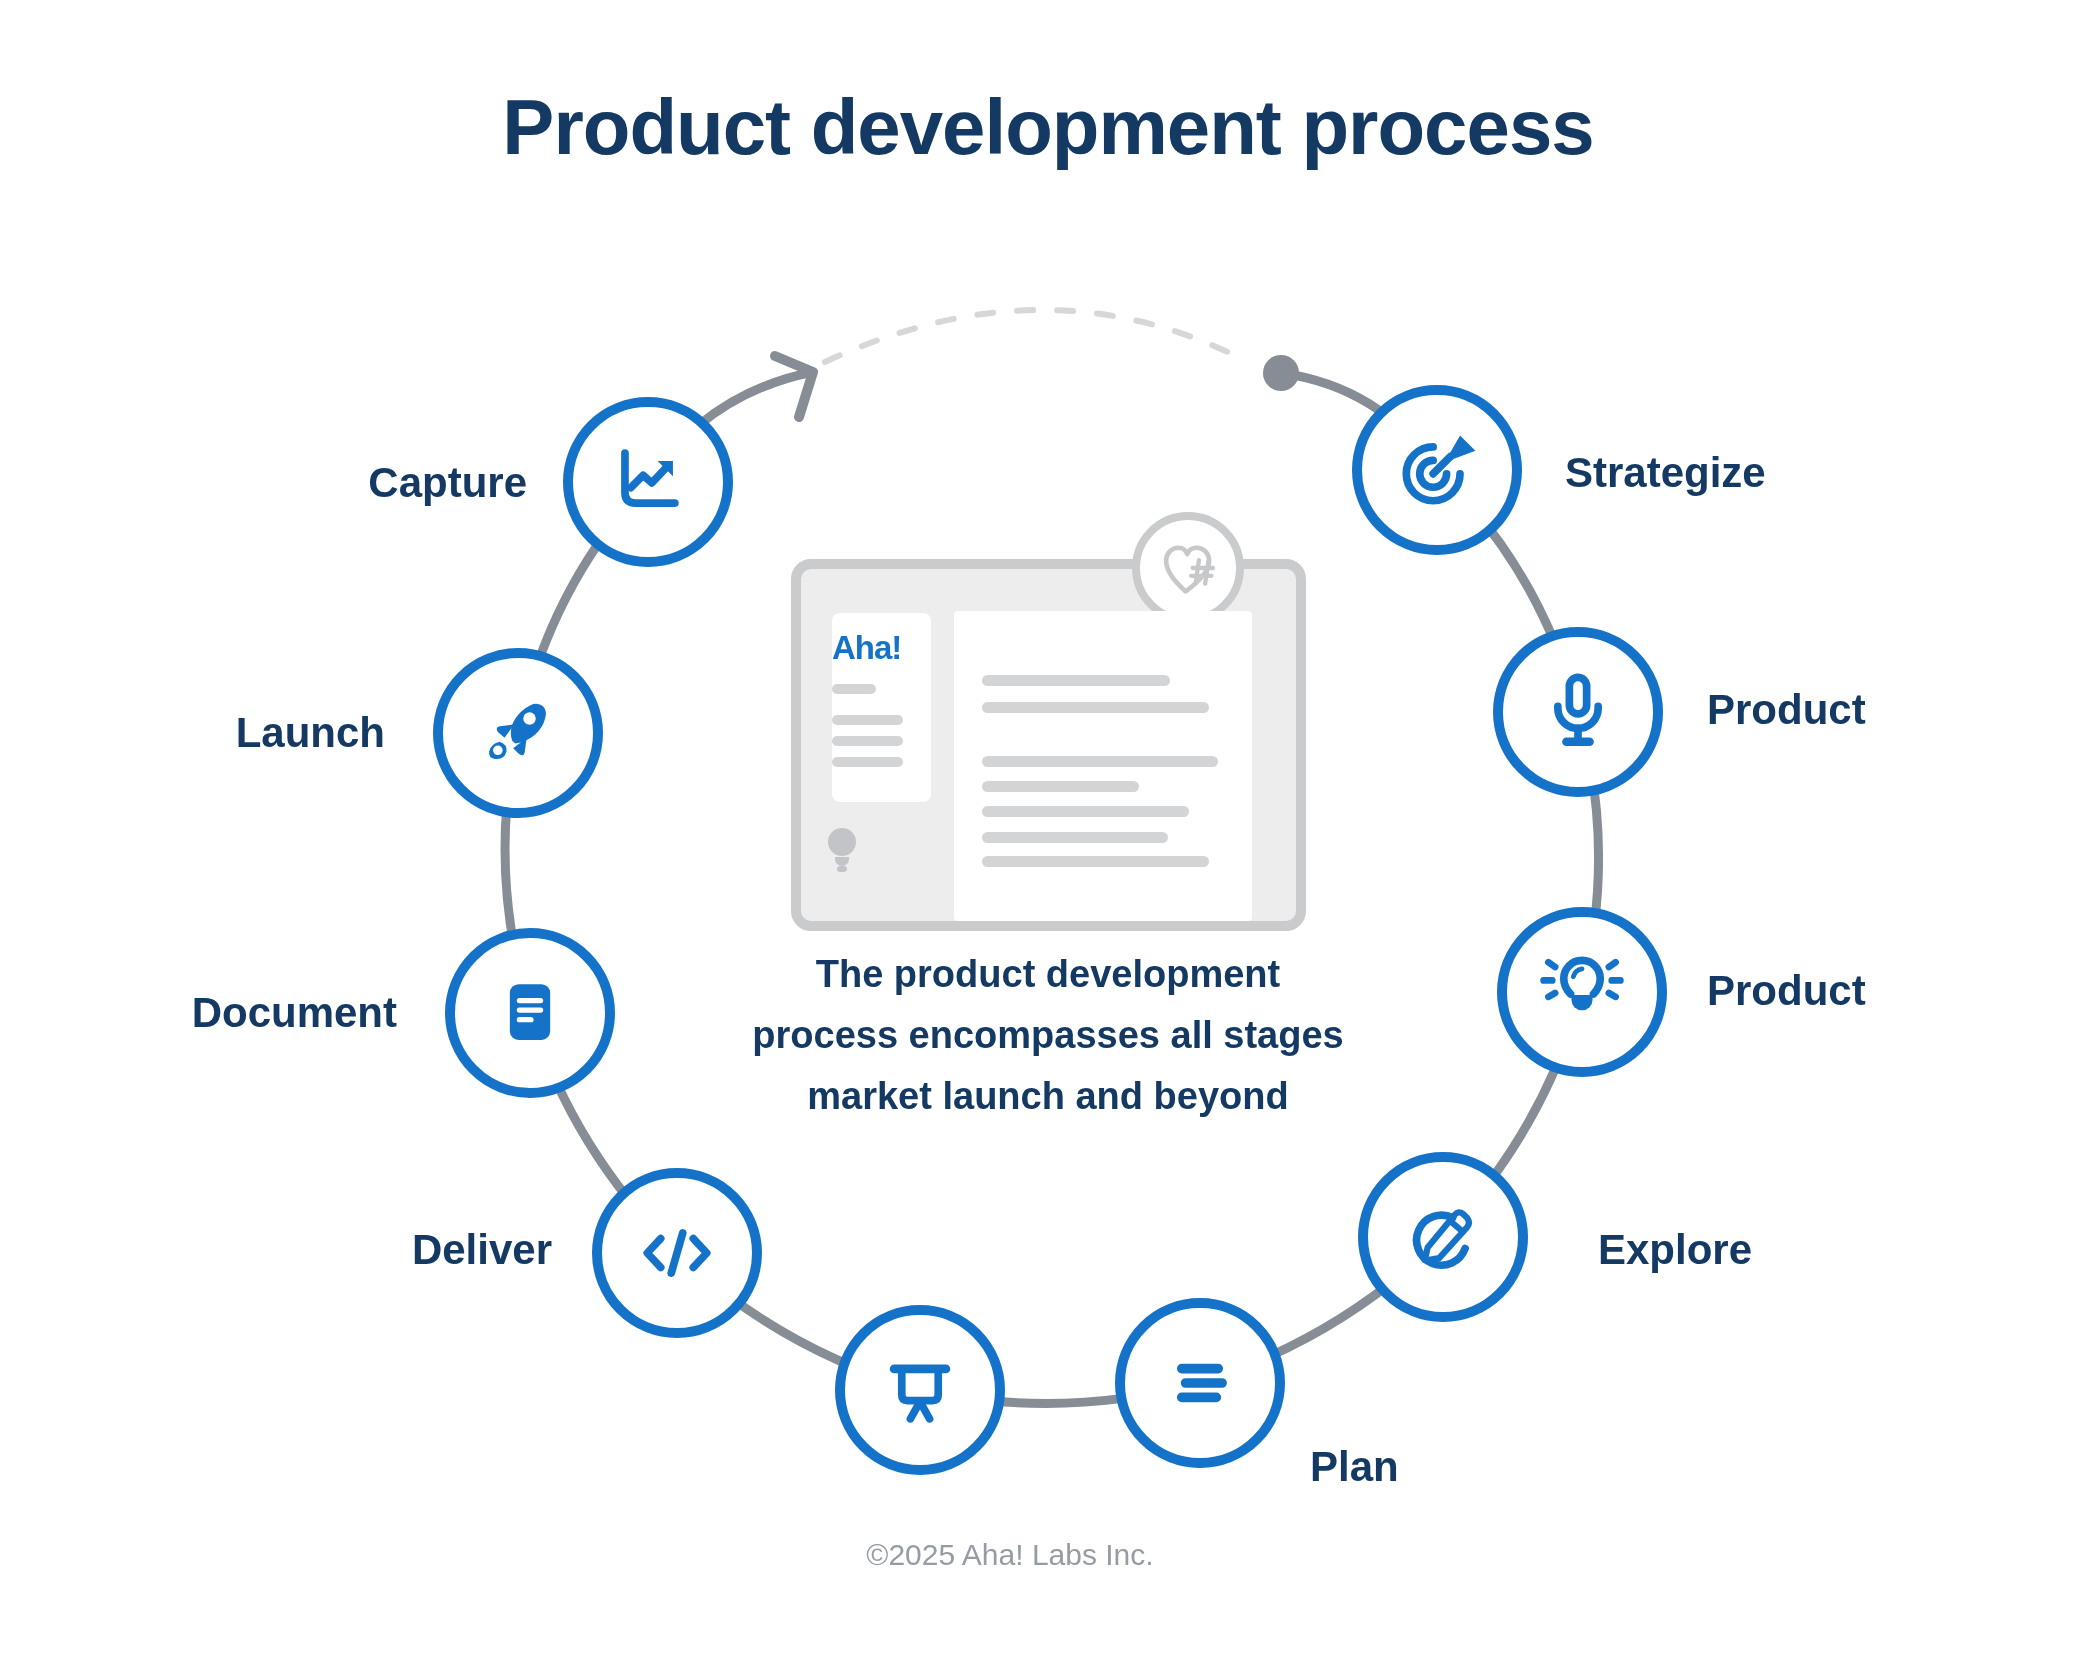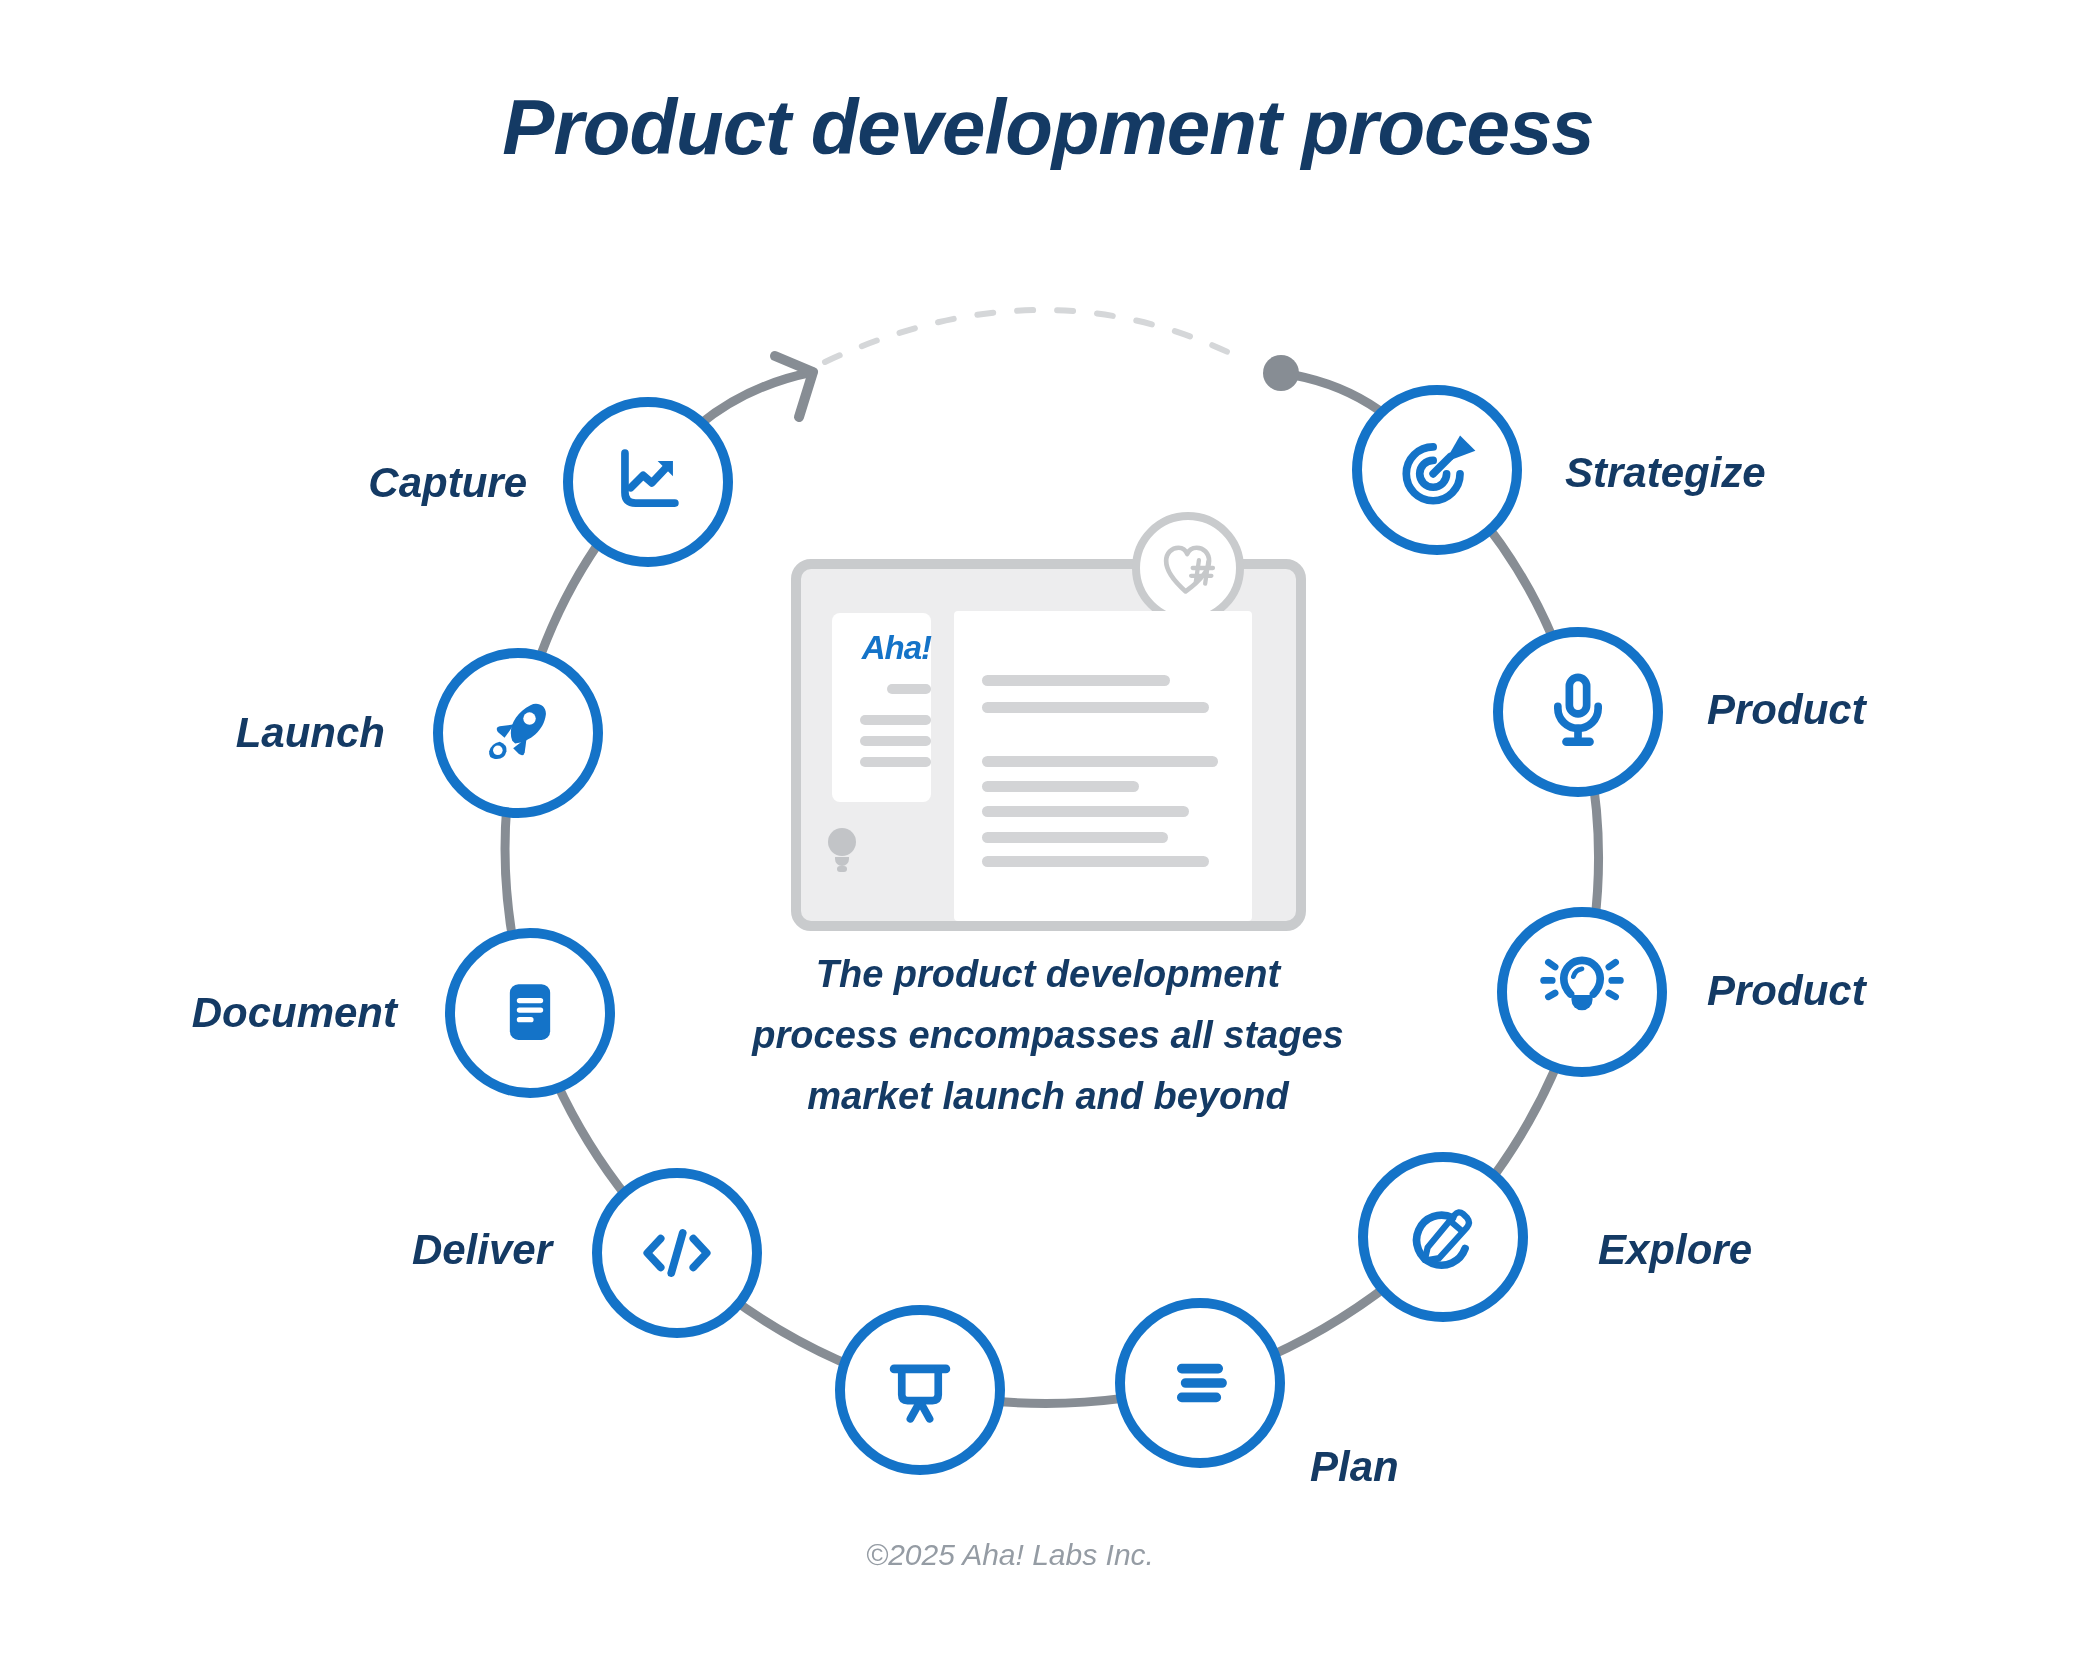--- a/index.html
+++ b/index.html
@@ -8,21 +8,21 @@
     --ring:#878d94;
     --dash:#d5d7d9;
     --cardline:#c9cbcd;
     --bar:#d3d4d6;
     --bulb:#c2c4c7;
     --foot:#959ca4;
   }
   *{margin:0;padding:0;box-sizing:border-box;}
   html,body{background:#fff;}
   body{font-family:"Liberation Sans", sans-serif;}
-  .canvas{position:relative;width:2096px;height:1680px;background:#ffffff;overflow:hidden;font-style:italic;}
+  .canvas{position:relative;width:2096px;height:1680px;background:#ffffff;overflow:hidden;}
 
   .title{position:absolute;left:0;top:82px;width:2096px;text-align:center;
          font-size:78px;font-weight:700;letter-spacing:-1px;color:var(--navy);}
 
   svg.ring{position:absolute;left:0;top:0;z-index:0;}
 
   .node{position:absolute;width:170px;height:170px;border:10px solid var(--blue);
         border-radius:50%;background:#fff;z-index:2;display:flex;align-items:center;justify-content:center;}
   .node svg{width:96px;height:96px;}
 
@@ -31,21 +31,21 @@
   .lbl.r{text-align:right;}
   .lbl.c{text-align:center;}
 
   
   .card{position:absolute;left:791px;top:559px;width:515px;height:372px;background:#ededee;
         border:10px solid var(--cardline);border-radius:20px;z-index:1;}
   .badge{position:absolute;left:1132px;top:512px;width:112px;height:112px;border-radius:50%;
          background:#fff;border:8px solid var(--cardline);z-index:2;display:flex;align-items:center;justify-content:center;}
   .badge svg{width:78px;height:78px;}
   .side{position:absolute;left:832px;top:613px;width:99px;height:189px;background:#fff;border-radius:8px;
-        z-index:2;display:flex;flex-direction:column;align-items:flex-end;}
+        z-index:2;display:flex;flex-direction:column;align-items:flex-start;}
   .aha{font-size:33px;font-weight:700;color:var(--blue);margin-top:16px;letter-spacing:-1px;}
   .bar{background:var(--bar);border-radius:6px;height:10px;}
   .side .bar.s1{width:44px;margin-top:17px;}
   .side .bar.s2{width:71px;margin-top:21px;}
   .side .bar.s3{width:71px;margin-top:11px;}
   .side .bar.s4{width:71px;margin-top:11px;}
   .panel{position:absolute;left:954px;top:611px;width:298px;height:310px;background:#fff;border-radius:4px;z-index:2;}
   .panel .bar{position:absolute;left:28px;height:11px;}
   .cardbulb{position:absolute;left:824px;top:826px;z-index:2;}
 

